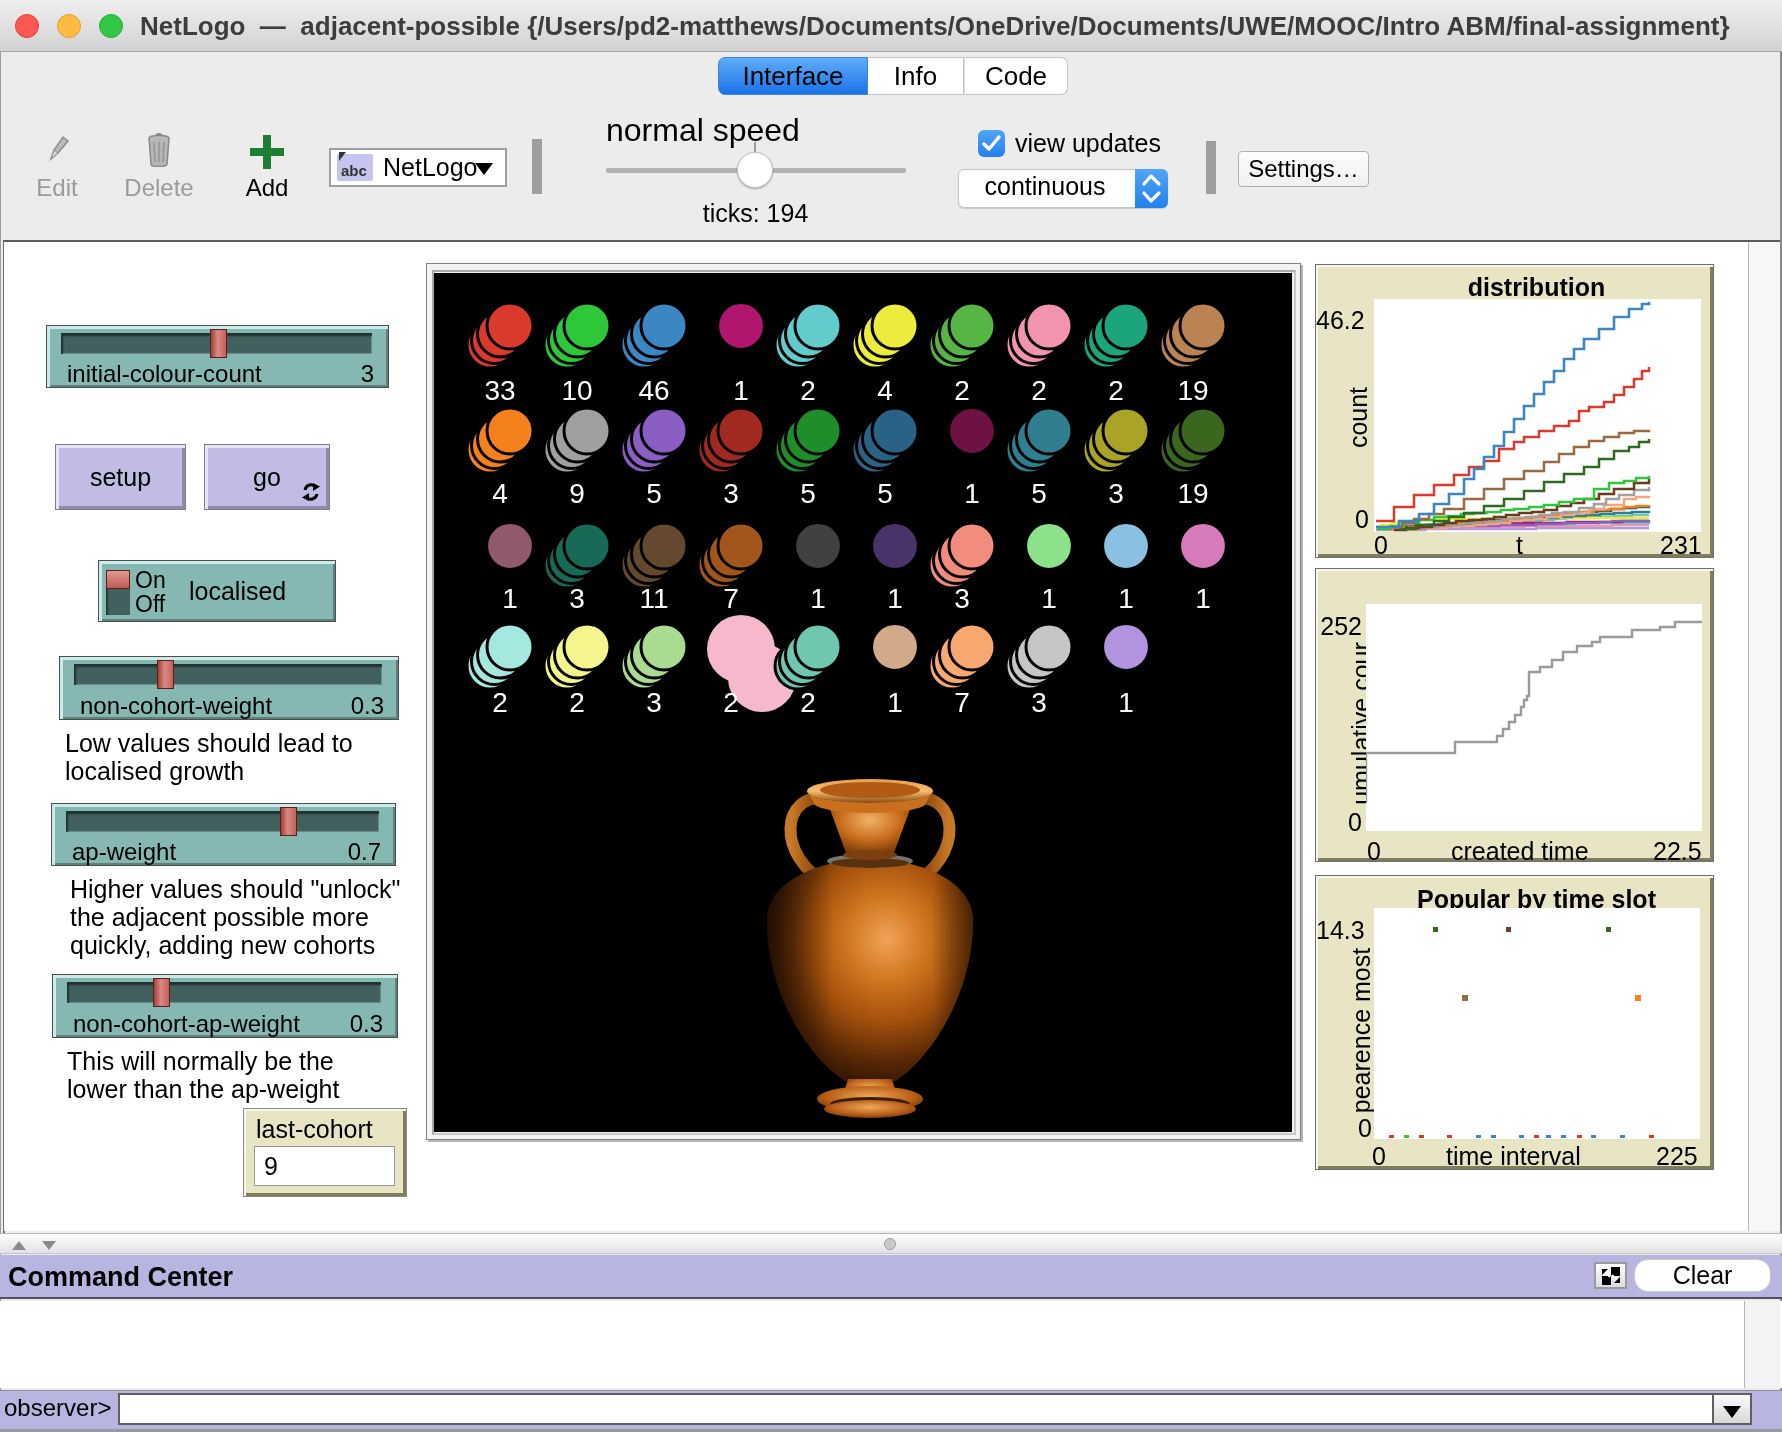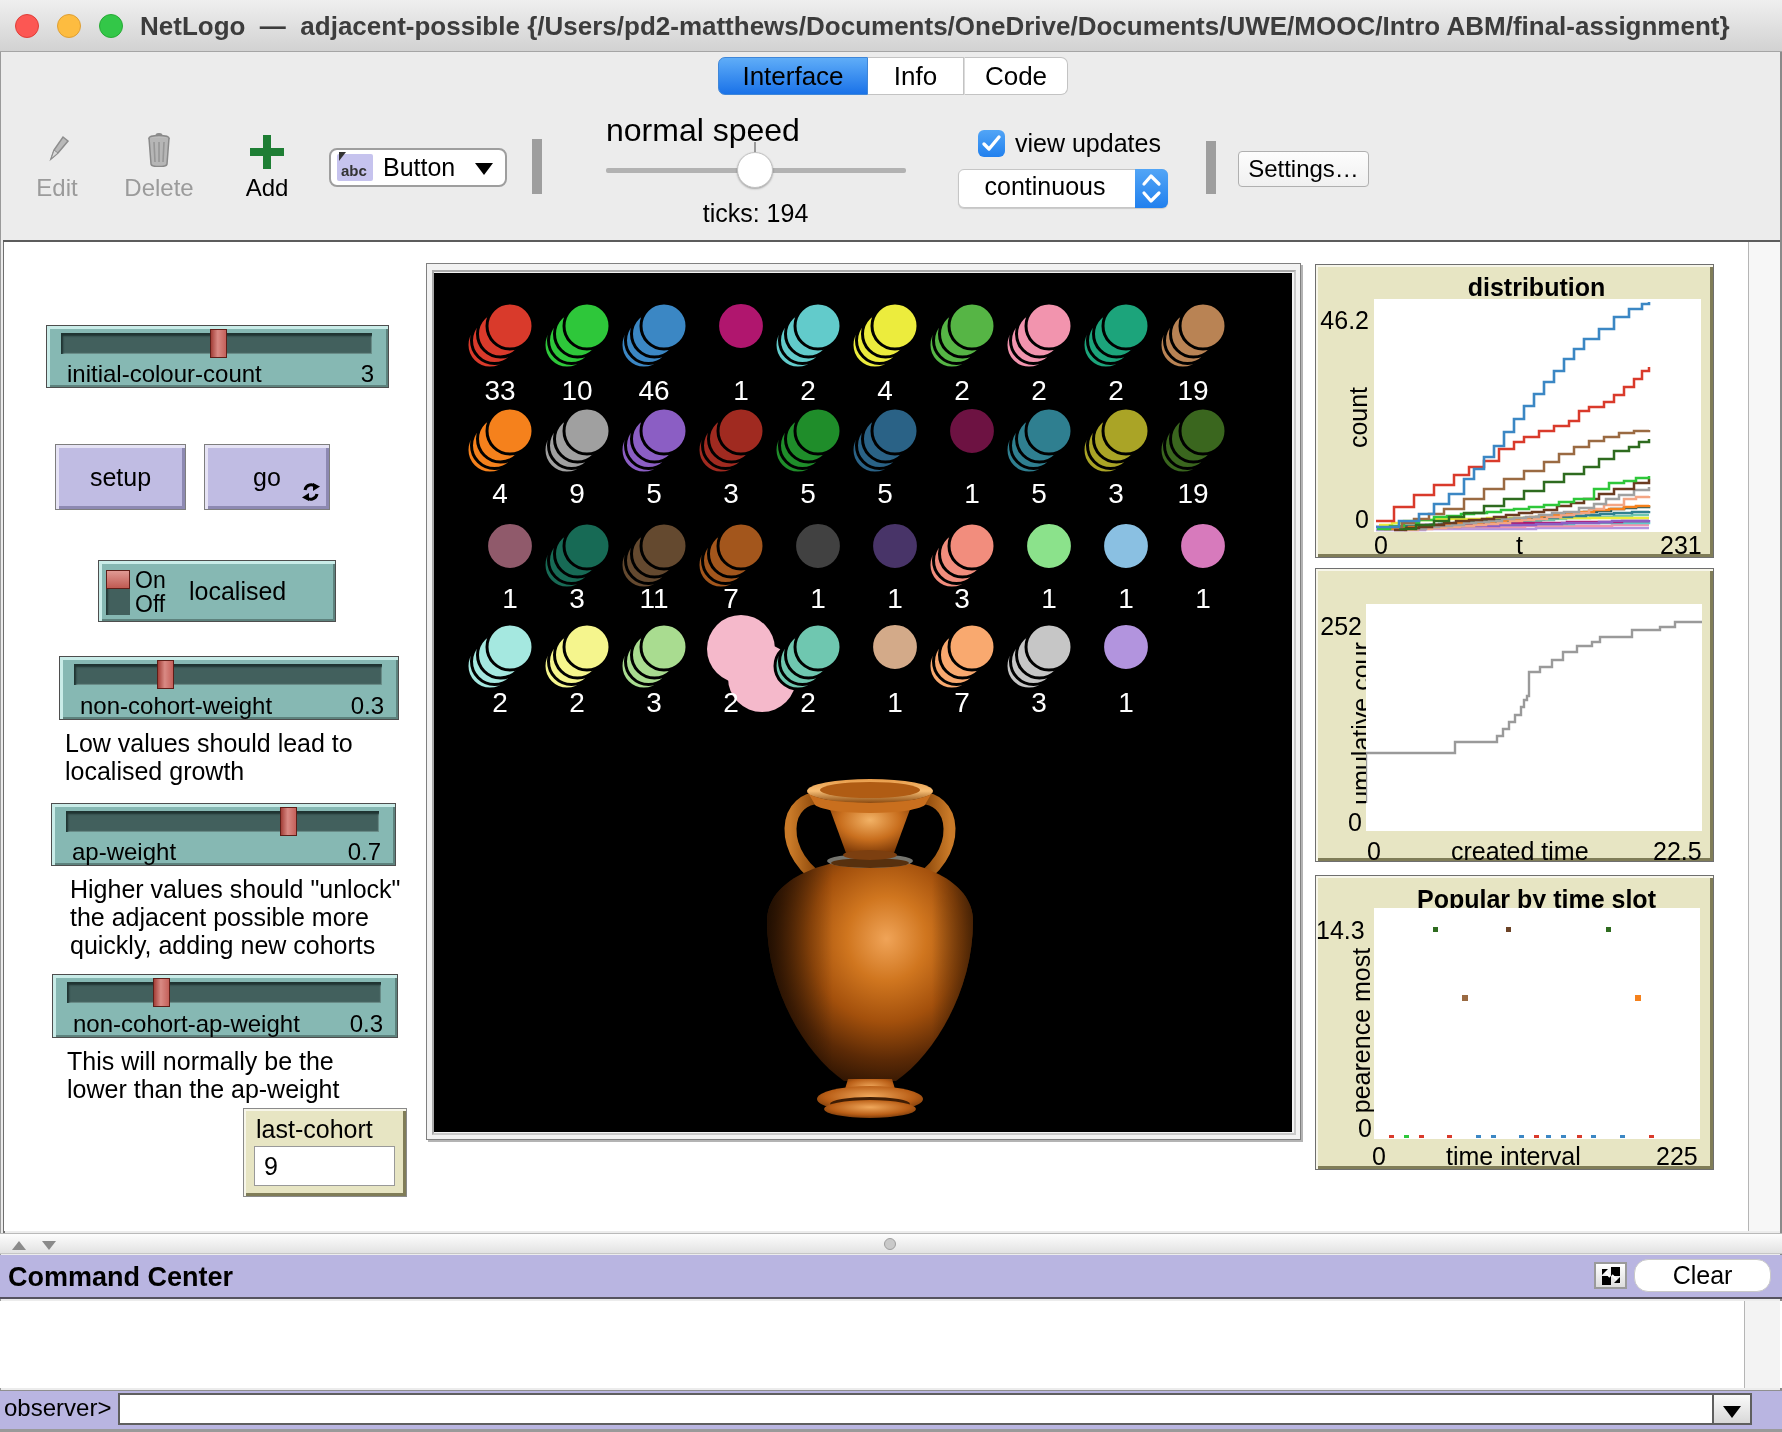--- a/index.html
+++ b/index.html
@@ -56,26 +56,26 @@
 <ellipse cx="15" cy="5" rx="10" ry="2.6" fill="#bcbcbc" stroke="#898989" stroke-width="1.5"></ellipse>
 <path d="M5,5 L7,31 A8,2.6 0 0 0 23,31 L25,5" fill="#b6b6b6" stroke="#898989" stroke-width="1.5"></path>
 <path d="M10,9 L11,29 M15,9 L15,29 M20,9 L19,29" stroke="#979797" stroke-width="1.6" fill="none"></path>
 </svg></div>
 <div class="tblab" style="left:119px;top:174px;width:80px">Delete</div>
 <svg class="abs" style="left:248px;top:133px" width="38" height="38" viewBox="0 0 38 38">
  <path d="M15,2 H23 V15 H36 V23 H23 V36 H15 V23 H2 V15 H15 Z" fill="#1e7e34"></path>
   </svg>
 <div class="tblab" style="left:237px;top:174px;width:60px;color:#000">Add</div>
 
-<div class="abs" style="left:329px;top:148px;width:178px;height:39px;background:#fff;border:2px solid #9e9e9e;border-radius:8px">
+<div class="abs" style="left:329px;top:148px;width:178px;height:39px;background:#fff;border:2px solid #9e9e9e;border-radius:0">
  <div class="abs" style="left:6px;top:4px;width:36px;height:27px;background:#c6c3ee;border-radius:2px">
    <div class="abs" style="left:4px;top:8px;font-size:15px;font-weight:bold;color:#333">abc</div>
    <div class="abs" style="left:2px;top:-2px;width:0;height:0;border-left:7px solid #333;border-bottom:9px solid transparent"></div>
  </div>
- <div class="abs" style="left:52px;top:3px;font-size:25px">Button</div>
+ <div class="abs" style="left:52px;top:3px;font-size:25px">NetLogo</div>
  <div class="abs" style="right:12px;top:13px;width:0;height:0;border-left:9px solid transparent;border-right:9px solid transparent;border-top:12px solid #000"></div>
 </div>
 <div class="sep" style="left:532px;top:139px;height:55px"></div>
 
 <div class="abs" style="left:606px;top:112px;width:299px;text-align:left;font-size:32px">normal speed</div>
 <div class="abs" style="left:754px;top:142px;width:2px;height:14px;background:#9a9a9a"></div>
 <div class="abs" style="left:606px;top:168px;width:300px;height:5px;background:#b2b2b2;border-radius:2px"></div>
 <div class="abs" style="left:737px;top:152px;width:36px;height:36px;background:#fff;border:1px solid #c2c2c2;border-radius:50%;box-shadow:0 1px 2px rgba(0,0,0,0.3)"></div>
 <div class="abs" style="left:606px;top:199px;width:299px;text-align:center;font-size:25px">ticks: 194</div>
 
@@ -391,21 +391,21 @@
 <circle cx="599.5" cy="388.5" r="23" fill="#c6c6c6" stroke="#000" stroke-width="3.0"></circle>
 <circle cx="605.5" cy="382.0" r="23" fill="#c6c6c6" stroke="#000" stroke-width="3.0"></circle>
 <circle cx="615.0" cy="374.0" r="23" fill="#c6c6c6" stroke="#000" stroke-width="3.0"></circle>
 <text x="605" y="439" fill="#fff" font-size="28" text-anchor="middle">3</text>
 <circle cx="692.0" cy="374.0" r="23" fill="#b294de" stroke="#000" stroke-width="2.2"></circle>
 <text x="692" y="439" fill="#fff" font-size="28" text-anchor="middle">1</text>
 </svg>
 
 <div class="plot" style="top:264px;height:294px">
  <div class="ptitle" style="top:8px">distribution</div>
- <div class="plab" style="left:0px;width:53px;text-align:right;top:41px">46.2</div>
+ <div class="plab" style="left:0px;width:53px;top:41px">46.2</div>
  <div class="plab" style="left:0px;width:53px;text-align:right;top:240px">0</div>
  <div class="pylab" style="left:-8px;top:138px;width:100px;text-align:center">count</div>
  <div class="plab" style="left:58px;top:266px">0</div>
  <div class="plab" style="left:200px;top:266px">t</div>
  <div class="plab" style="left:344px;top:266px">231</div>
 </div>
 <svg class="abs" style="left:1374px;top:299px" width="327" height="233" viewBox="0 0 327 233">
 <rect width="327" height="233" fill="#fff"></rect>
     <path d="M2,231H14V231H26V231H39V231H51V230H63V230H76V230H88V230H100V230H112V230H125V230H138V230H150V230H162V229H175V229H188V229H200V229H212V229H225V229H238V229H250V229H262V229H275V229" fill="none" stroke="#b294de" stroke-width="2.5"></path>
 <path d="M6,230H18V230H30V229H42V229H54V229H66V229H78V228H90V228H102V228H114V228H127V228H139V228H151V227H163V227H176V227H188V227H200V227H212V227H225V227H238V226H250V226H262V226H275V226" fill="none" stroke="#f294ae" stroke-width="2.5"></path>

